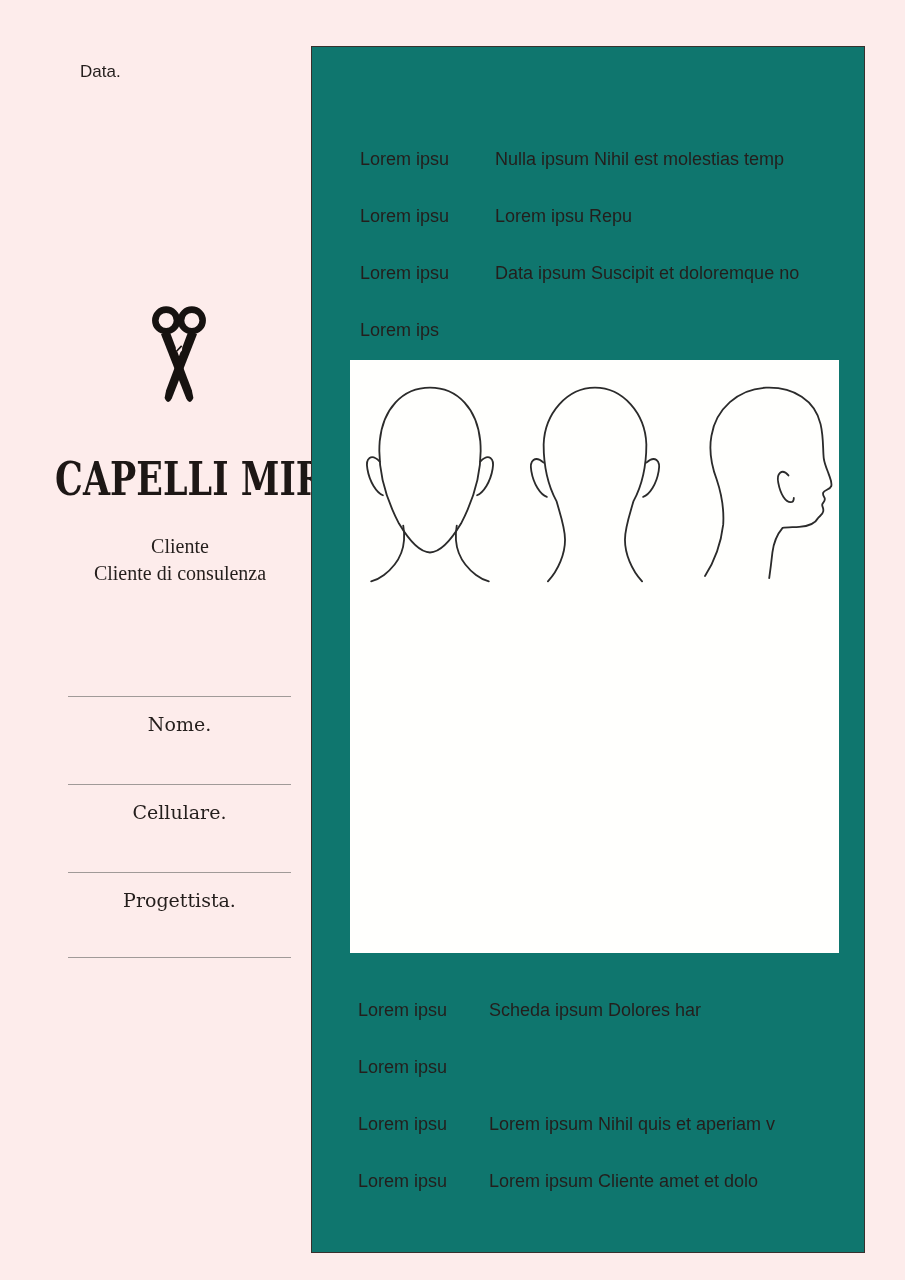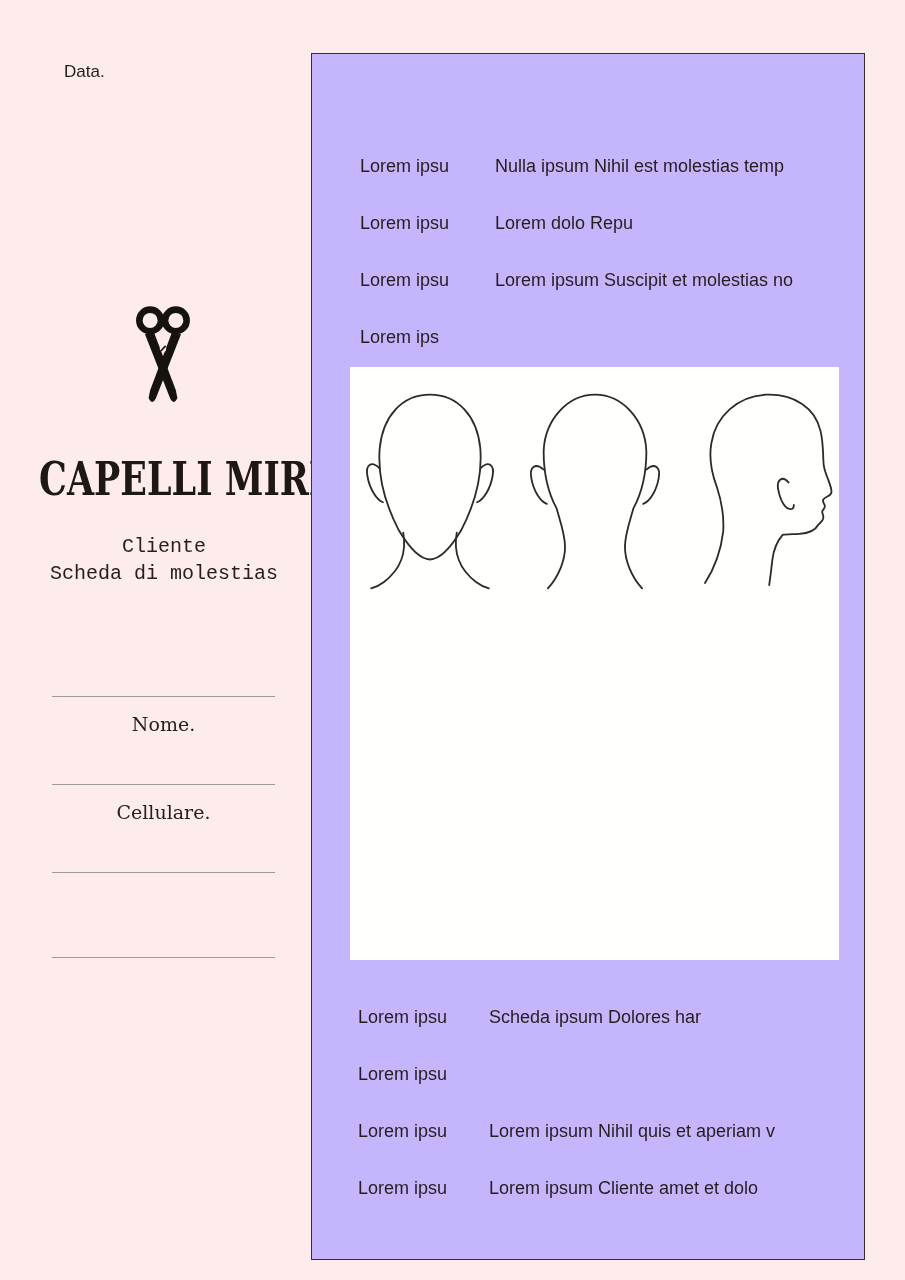--- a/index.html
+++ b/index.html
@@ -5,61 +5,61 @@
   html,body{margin:0;padding:0;}
   .page{
     position:relative;
     width:905px;height:1280px;
     background:#fdeceb;
     overflow:hidden;
     font-family:"Liberation Sans", sans-serif;
     color:#211b19;
   }
   
-  .sidebar{position:absolute;left:0;top:0;width:311px;height:1070px;}
+  .sidebar{position:absolute;left:16px;top:0;width:311px;height:1070px;}
   .date-label{
     position:absolute;left:64px;top:62px;
     font-size:17px;color:#241e1c;
   }
   .logo{position:absolute;left:127px;top:306px;width:72px;height:108px;}
   .brand-title{
     position:absolute;left:0;top:452px;width:328px;
     text-align:center;
     font-family:"DejaVu Serif", serif;
     font-weight:600;
     font-size:46px;
     letter-spacing:0px;
     transform:scaleX(0.76);
     transform-origin:163px 0;
     white-space:nowrap;
     color:#1d1715;
   }
   .brand-sub{
     position:absolute;left:0;top:533px;width:328px;
     text-align:center;
-    font-family:Liberation Mono, monospace;
+    font-family:Liberation Serif, serif;
     font-size:20px;line-height:27px;
     color:#241e1c;
   }
   .field{position:absolute;left:52px;width:223px;}
   .field-line{border-top:1px solid #a09a98;height:0;width:223px;}
   .field-label{
     margin-top:16px;
     text-align:center;
     font-family:"DejaVu Serif", serif;
     font-size:19px;color:#241e1c;
   }
   .f1{top:696px;} .f2{top:784px;} .f3{top:872px;}
   .line-last{position:absolute;left:52px;top:957px;}
   
   .panel{
-    position:absolute;left:311px;top:53px;
+    position:absolute;left:311px;top:46px;
     width:552px;height:1205px;
     border:1.6px solid #38302d;
-    background:#c4b5fd;
+    background:#0f766e;
   }
   .row{
     position:absolute;
     display:flex;
     font-size:18px;line-height:22px;
     color:#241e1c;
     white-space:nowrap;
   }
   .rows-top .row{left:48px;}
   .rows-top .row-label{width:135px;flex:0 0 135px;}
@@ -96,54 +96,55 @@
         <path d="M25.5,23.5 L17.5,27.5 L42,90 Q45.5,97 49,89.5 L47.5,82 Z" fill="#161210"></path>
         <circle cx="35" cy="41.5" r="3.1" fill="#fdeceb"></circle>
         <line x1="32.4" y1="44.2" x2="37.6" y2="38.8" stroke="#161210" stroke-width="1.6"></line>
       </svg>
     </div>
 
     <div class="brand-title">CAPELLI MIRI</div>
 
     <div class="brand-sub">
       <div>Cliente</div>
-      <div>Scheda di molestias</div>
+      <div>Cliente di consulenza</div>
     </div>
 
     <div class="field f1">
       <div class="field-line"></div>
       <div class="field-label">Nome.</div>
     </div>
 
     <div class="field f2">
       <div class="field-line"></div>
       <div class="field-label">Cellulare.</div>
     </div>
 
     <div class="field f3">
       <div class="field-line"></div>
+      <div class="field-label">Progettista.</div>
     </div>
 
     <div class="field-line line-last"></div>
   </div>
 
   <div class="panel">
 
     <div class="rows-top">
       <div class="row rt1">
         <span class="row-label">Lorem ipsu</span>
         <span class="row-value">Nulla ipsum Nihil est molestias temp</span>
       </div>
       <div class="row rt2">
         <span class="row-label">Lorem ipsu</span>
-        <span class="row-value">Lorem dolo Repu</span>
+        <span class="row-value">Lorem ipsu Repu</span>
       </div>
       <div class="row rt3">
         <span class="row-label">Lorem ipsu</span>
-        <span class="row-value">Lorem ipsum Suscipit et molestias no</span>
+        <span class="row-value">Data ipsum Suscipit et doloremque no</span>
       </div>
       <div class="row rt4">
         <span class="row-label">Lorem ips</span>
         <span class="row-value"></span>
       </div>
     </div>
 
     <div class="diagram-box">
 
       <div class="head head-front">

